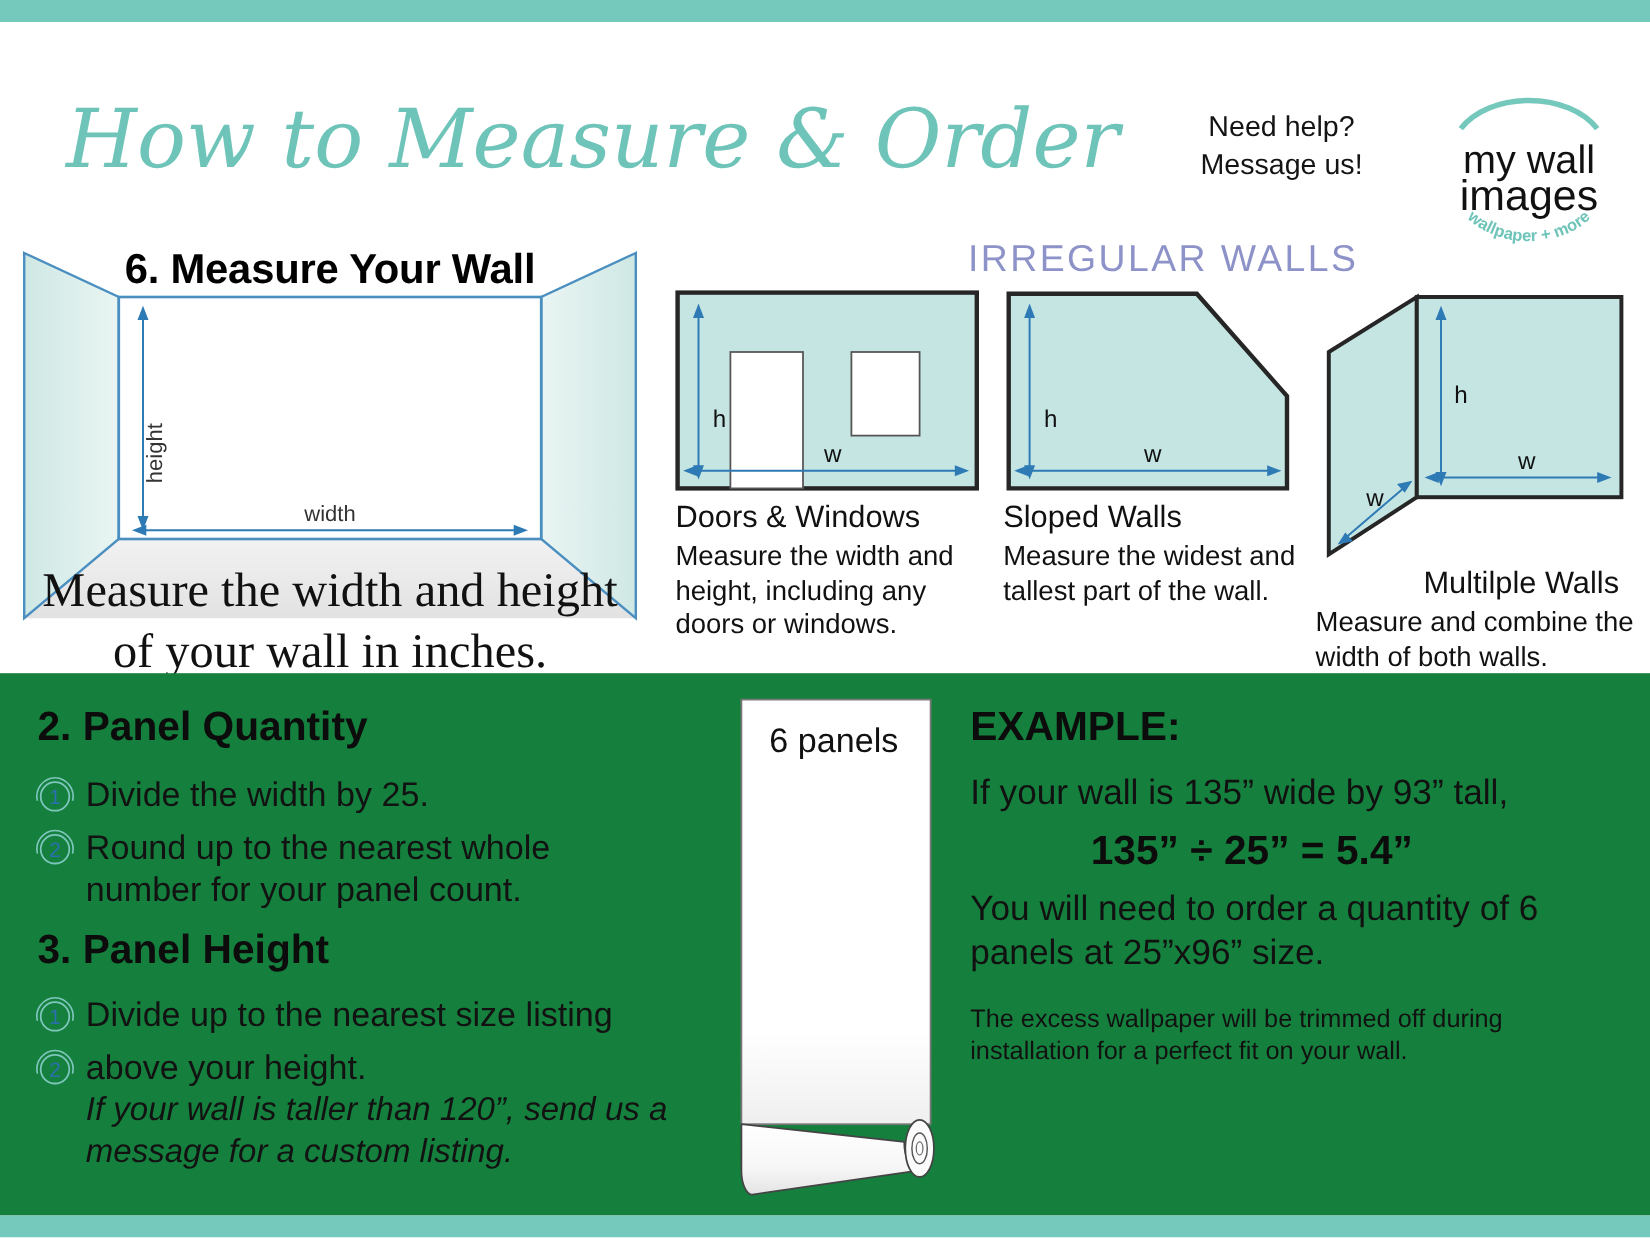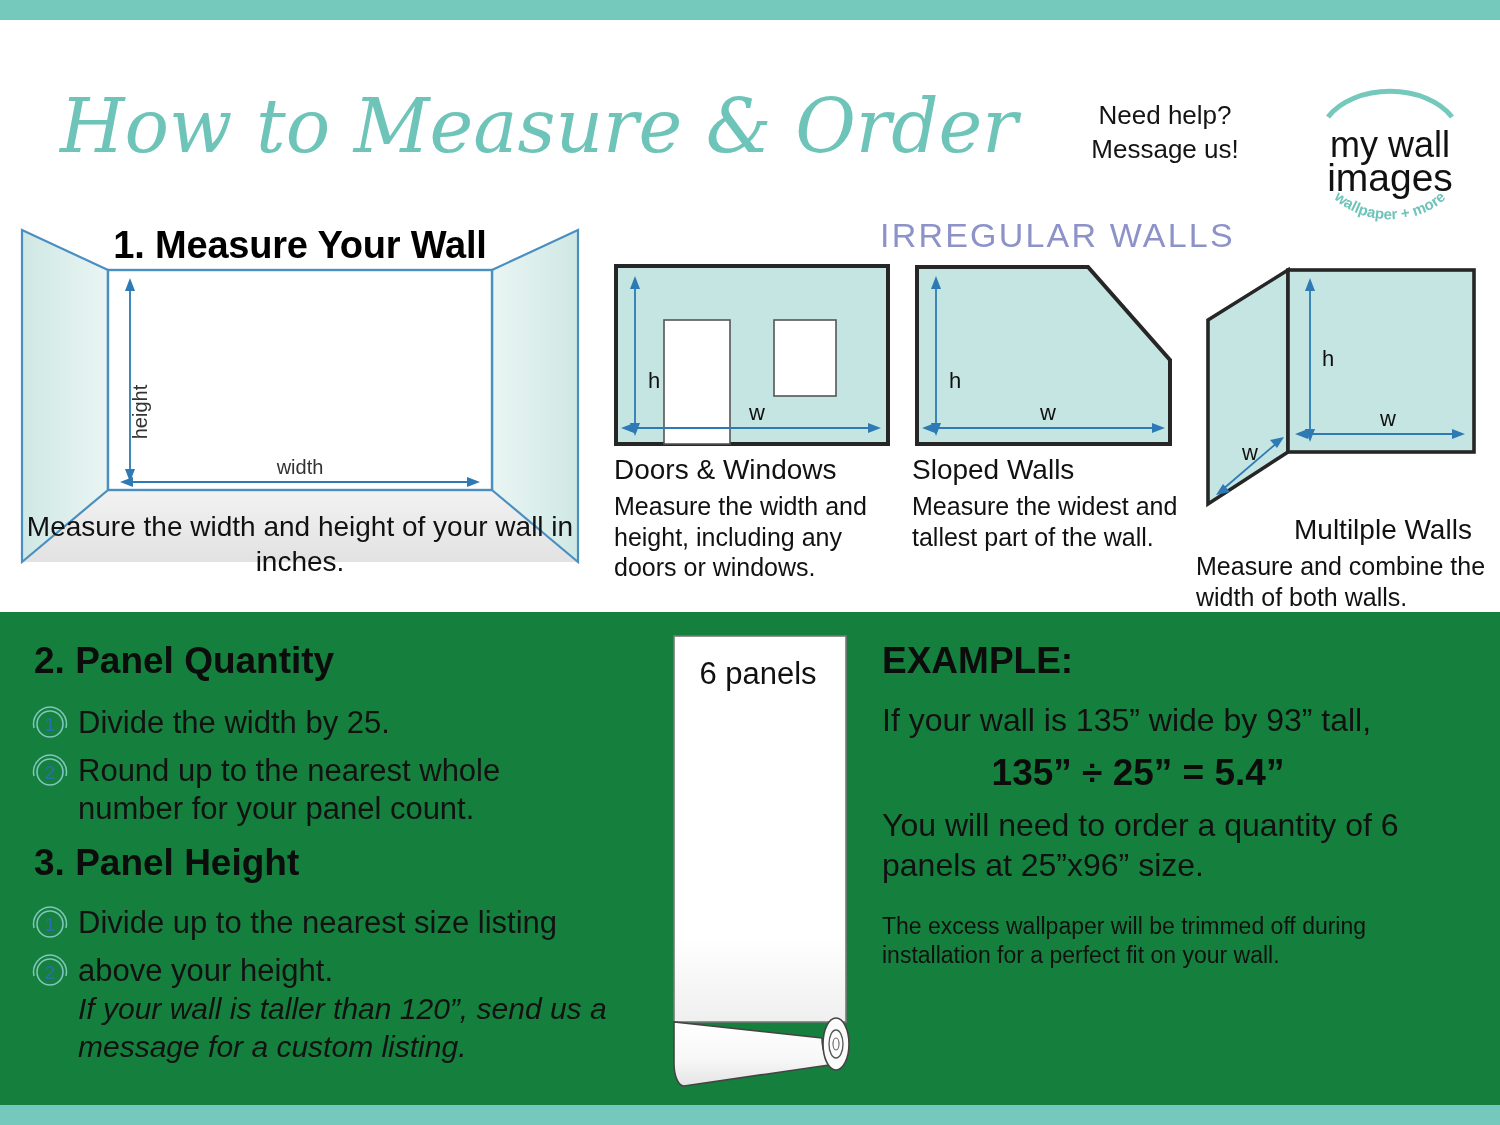--- a/index.html
+++ b/index.html
@@ -43,21 +43,21 @@
   
   .sec1 { position:absolute; left:0px; top:212px; width:600px; height:385px; }
   .sec1 svg { position:absolute; left:0; top:0; }
   .sec1-title {
     position:absolute; left:0px; top:12px; width:600px;
     text-align:center; font-size:38px; font-weight:bold; color:#000;
     letter-spacing:-0.2px;
   }
   .sec1-caption {
     position:absolute; left:20px; top:297px; width:560px;
-    text-align:center; font-size:28px; line-height:1.25; color:#111;
+    text-align:center; font-size:44px; line-height:1.25; color:#111;font-family:Liberation Serif, serif;
   }
 
   
   .irr-header {
     position:absolute; left:880px; top:216px;
     font-size:34px; letter-spacing:2.2px; color:#8d93c8;
     font-weight:400;
   }
   .irr-panel { position:absolute; }
   .irr-panel svg { display:block; }
@@ -178,21 +178,21 @@
     <text x="147" y="200" fill="#333" font-size="20" font-family="'Liberation Sans', sans-serif" transform="rotate(-90 147 200)" text-anchor="middle">height</text>
 
     <g stroke="#2d7ab5" stroke-width="1.8" fill="none">
       <line x1="126" y1="270" x2="474" y2="270"></line>
       <polygon points="120,270 133,265 133,275" fill="#2d7ab5" stroke="none"></polygon>
       <polygon points="480,270 467,265 467,275" fill="#2d7ab5" stroke="none"></polygon>
     </g>
     <text x="300" y="262" fill="#333" font-size="20" text-anchor="middle" font-family="'Liberation Sans', sans-serif">width</text>
   </svg>
 
-  <div class="sec1-title">1. Measure Your Wall</div>
+  <div class="sec1-title">6. Measure Your Wall</div>
   <div class="sec1-caption">Measure the width and height of your wall in inches.</div>
 </div>
 
 <div class="irr-header">IRREGULAR WALLS</div>
 
 <div class="irr-panel p1">
   <svg width="280" height="190">
     <rect x="4" y="4" width="272" height="178" fill="#c5e5e3" stroke="#262626" stroke-width="4"></rect>
     <rect x="52" y="58" width="66" height="124" fill="#ffffff" stroke="#555" stroke-width="1.6"></rect>
     <rect x="162" y="58" width="62" height="76" fill="#ffffff" stroke="#555" stroke-width="1.6"></rect>

